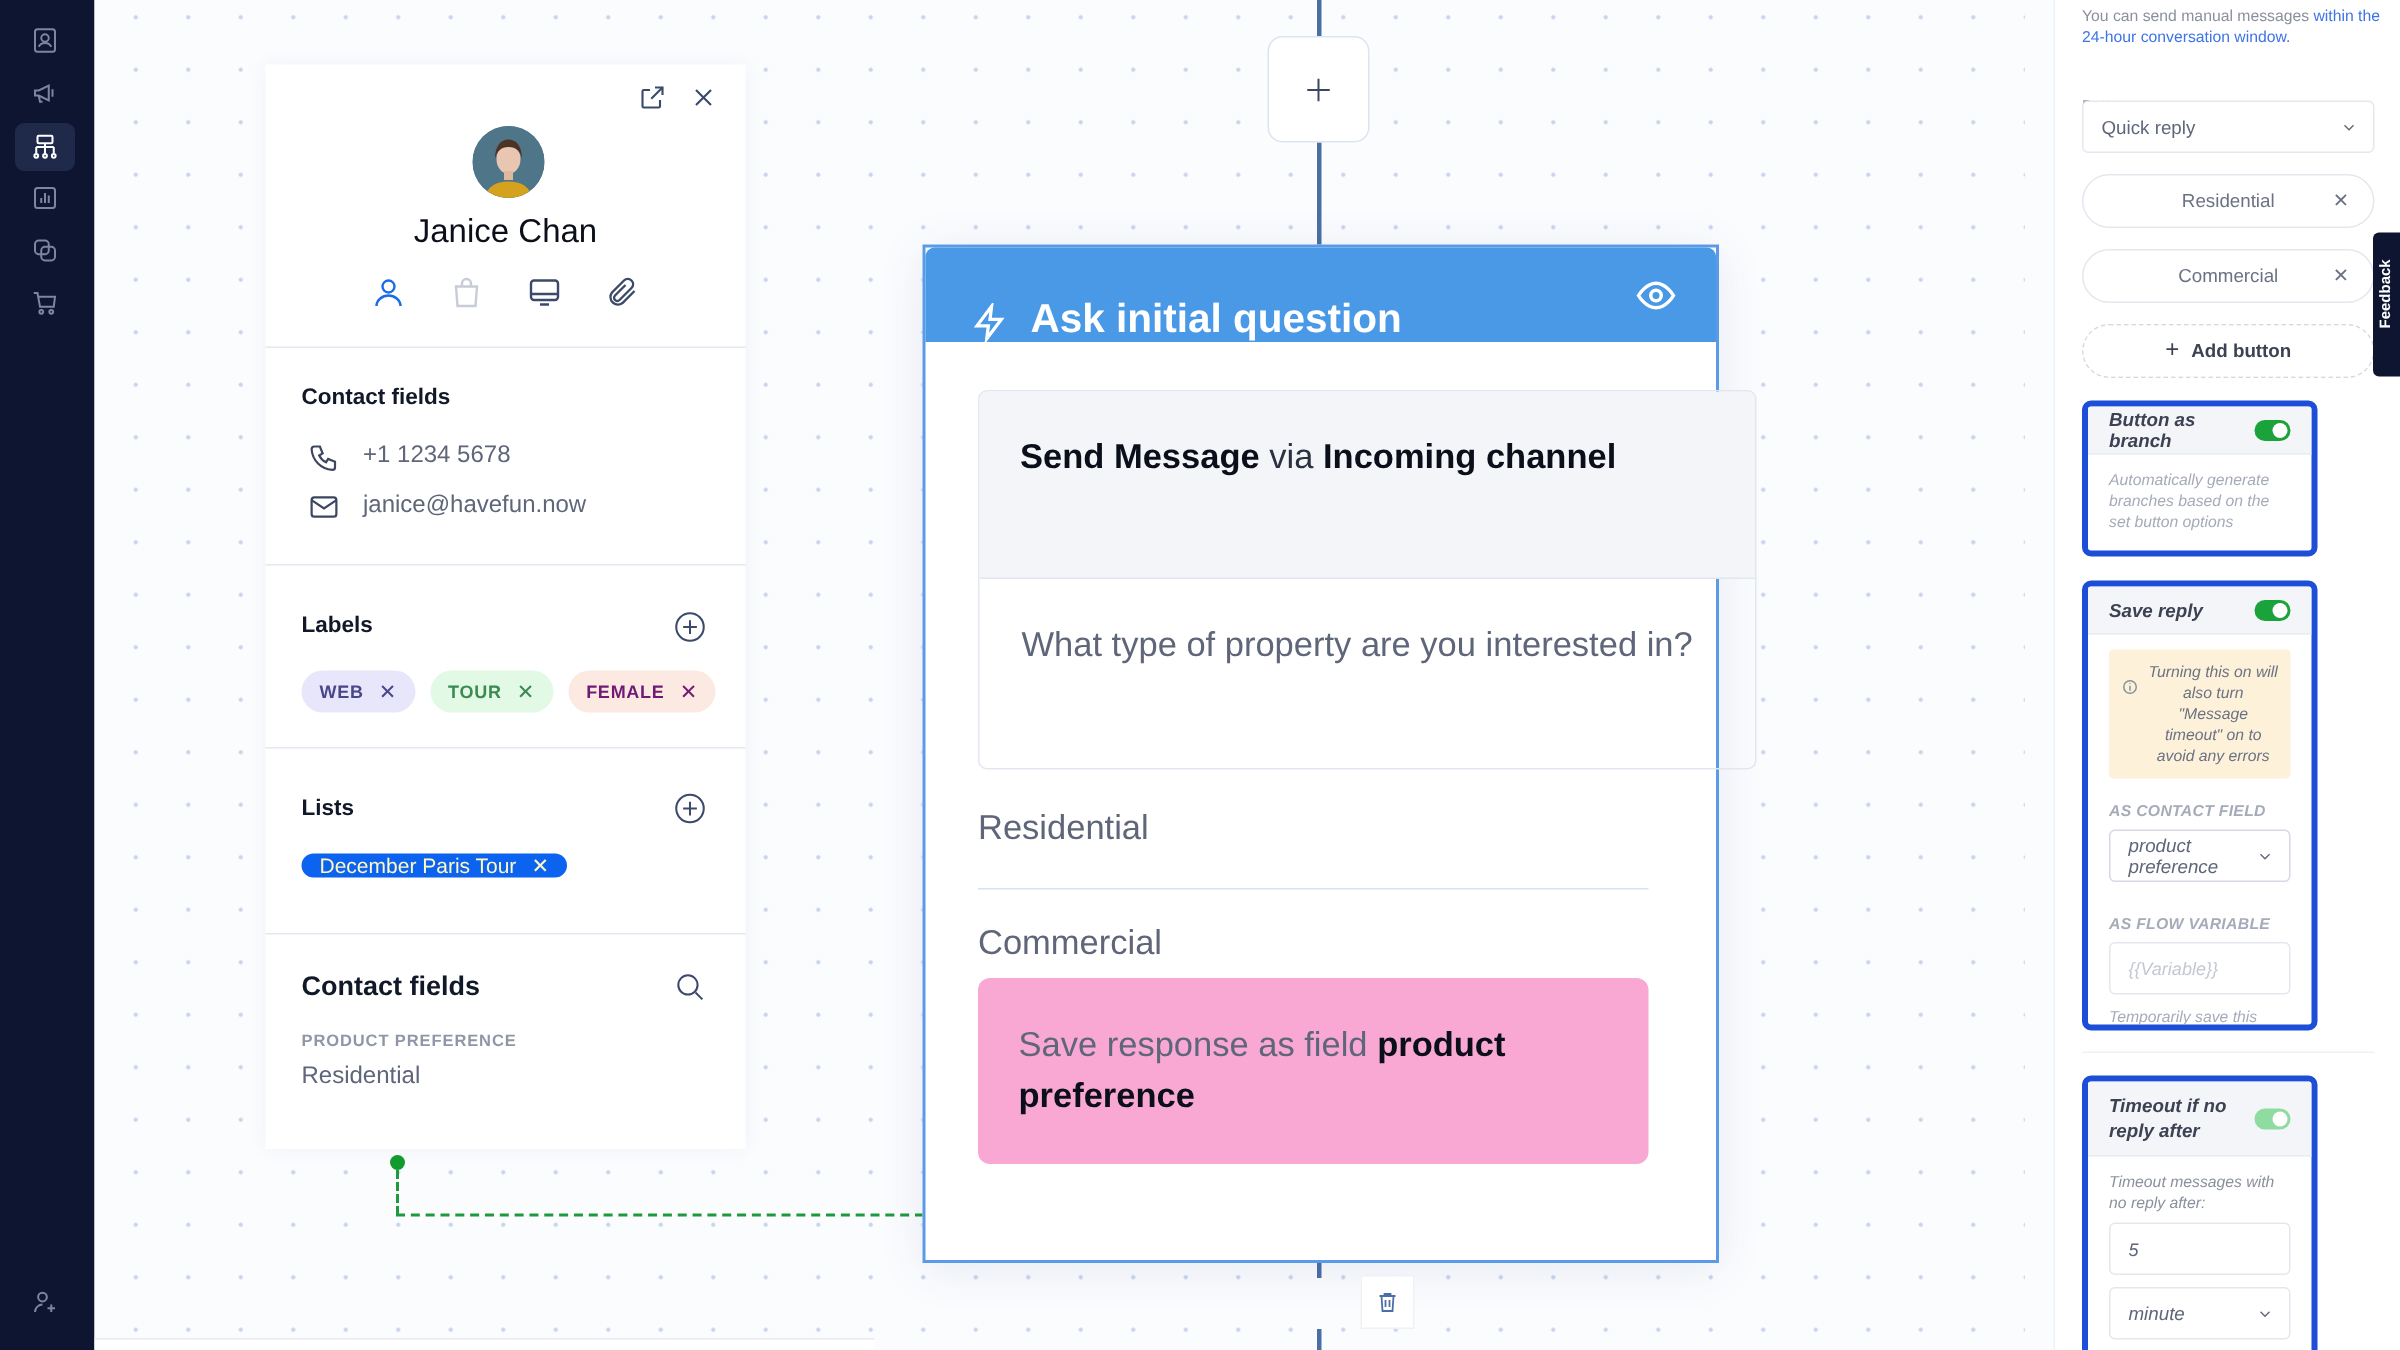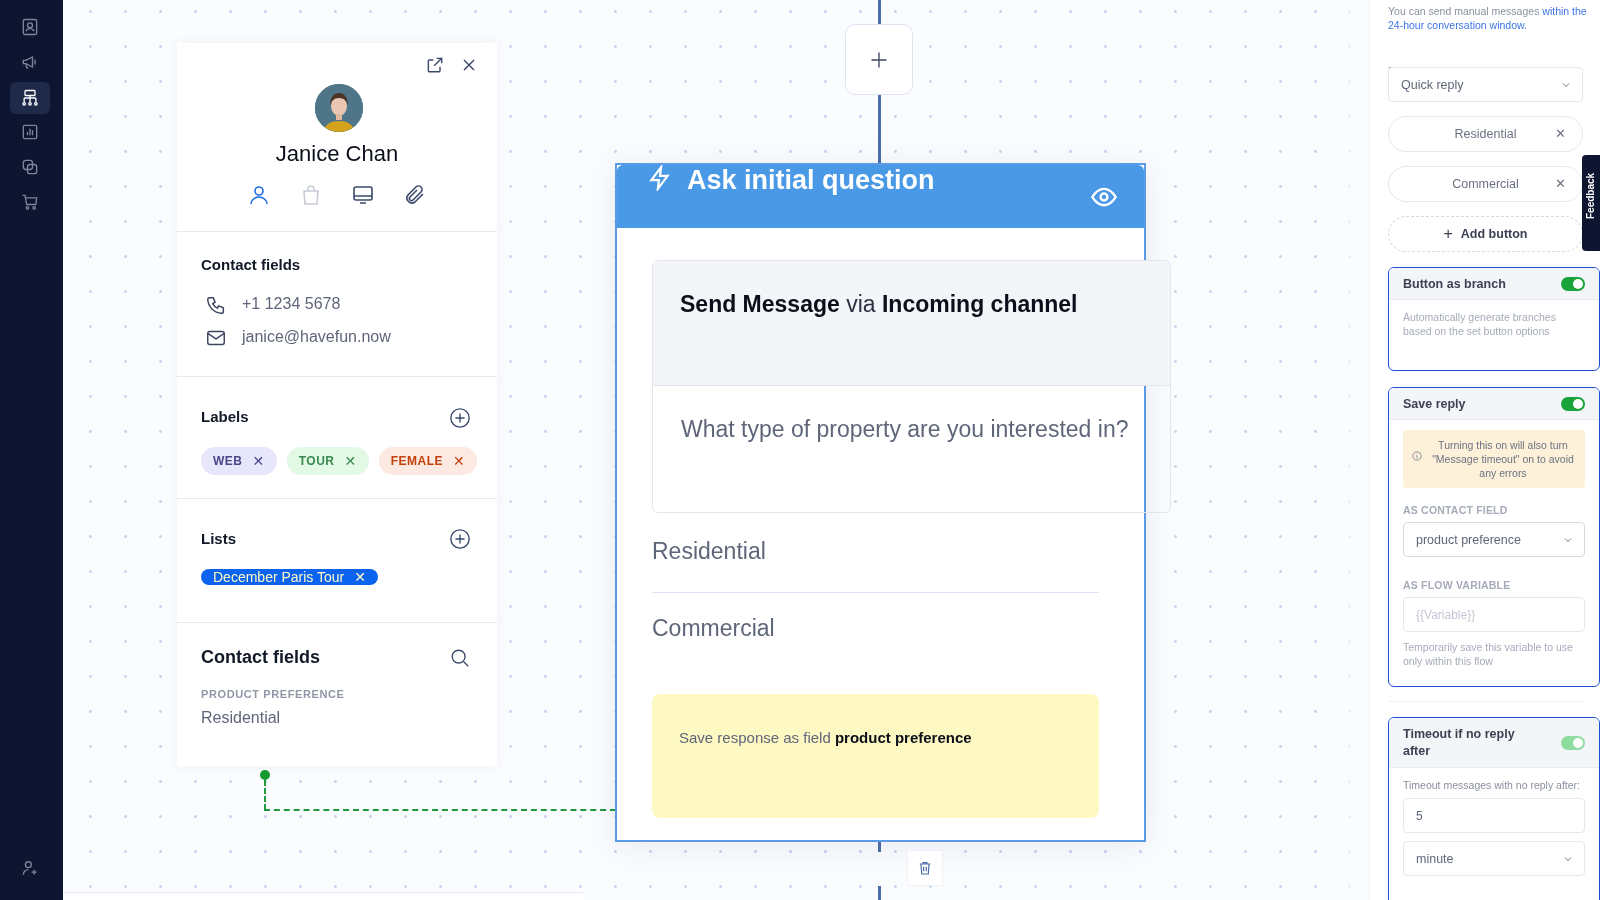--- a/index.html
+++ b/index.html
@@ -93,21 +93,21 @@
   .green-dot { position: absolute; width: 10px; height: 10px; border-radius: 50%; background: #139a2e; }
 
   
   .node {
     position: absolute; left: 552px; top: 163px; width: 531px; height: 679px;
     background: #ffffff; border: 2px solid #5b9ae6;
     box-shadow: 0 4px 30px rgba(40,70,140,0.10);
   }
   .node-head {
     position: absolute; left: 0; top: 0; width: 527px; height: 63px;
-    background: #4a99e6; display: flex; align-items: flex-start; padding-left: 30px;
+    background: #4a99e6; display: flex; align-items: flex-end; padding-left: 30px;
     border-top-left-radius: 6px; border-top-right-radius: 6px;
   }
   .node-head .bolt { width: 26px; height: 26px; margin-right: 14px; }
   .node-head .bolt svg { width: 26px; height: 26px; stroke: #ffffff; fill: none; stroke-width: 2; }
   .node-title { color: #ffffff; font-size: 27px; font-weight: 600; }
   .node-eye { position: absolute; right: 26px; top: 18px; width: 28px; height: 28px; cursor: pointer; }
   .node-eye svg { width: 28px; height: 28px; stroke: #ffffff; fill: none; stroke-width: 2; }
   .msg-block {
     position: absolute; left: 35px; top: 95px; width: 519px; height: 253px;
     border: 1px solid #e2e7ef; border-radius: 6px; overflow: hidden;
@@ -115,23 +115,23 @@
   .msg-head {
     height: 125px; background: #f3f5f9; border-bottom: 1px solid #e2e7ef;
     padding: 26px 27px 0 27px; font-size: 23px; line-height: 34px; color: #0b0f1a;
   }
   .msg-head b { font-weight: 700; }
   .msg-head .light { font-weight: 400; color: #2c3140; }
   .msg-body { padding: 26px 28px; font-size: 23px; line-height: 34px; color: #5f6679; }
   .opt { position: absolute; left: 35px; font-size: 23px; color: #5f6679; }
   .opt-div { position: absolute; left: 35px; width: 447px; height: 1px; background: #d9e3f2; }
   .save-block {
-    position: absolute; left: 35px; top: 529px; width: 447px; height: 124px;
-    background: #fef9c3; border-radius: 8px;
-    padding: 27px 27px; font-size: 15px; line-height: 34px; color: #5f6679;
+    position: absolute; left: 35px; top: 487px; width: 447px; height: 124px;
+    background: #f9a8d4; border-radius: 8px;
+    padding: 27px 27px; font-size: 23px; line-height: 34px; color: #5f6679;
   }
   .save-block b { color: #0b0f1a; font-weight: 700; }
   .trash-node {
     position: absolute; left: 844px; top: 850px; width: 36px; height: 36px;
     background: #ffffff; border: 1px solid #eef1f6; display: flex; align-items: center; justify-content: center;
     cursor: pointer;
   }
   .trash-node svg { width: 16px; height: 16px; stroke: #4a6fa5; fill: none; stroke-width: 1.8; }
 
   
@@ -155,22 +155,22 @@
     display: flex; align-items: center; justify-content: center; font-size: 12.5px; color: #6b7283;
   }
   .p-pill .x { position: absolute; right: 16px; top: 9px; font-size: 13px; color: #6b7283; cursor: pointer; }
   .p-add {
     position: absolute; left: 18px; width: 195px; height: 36px;
     border: 1px dashed #d4d9e2; border-radius: 18px;
     display: flex; align-items: center; justify-content: center; gap: 8px;
     font-size: 12.5px; font-weight: 600; color: #3c4252; cursor: pointer;
   }
   .p-card {
-    position: absolute; left: 18px; width: 212px;
-    border: 1px solid #1d4ed8; border-radius: 6px; background: #ffffff; overflow: hidden;
+    position: absolute; left: 18px; width: 157px;
+    border: 4px solid #1d4ed8; border-radius: 6px; background: #ffffff; overflow: hidden; font-style: italic;
   }
   .p-card-head {
     background: #f3f5f9; border-bottom: 1px solid #e8ecf2;
     padding: 0 14px; display: flex; align-items: center; justify-content: space-between;
     font-size: 12.5px; font-weight: 600; color: #3c4252;
   }
   .toggle { width: 24px; height: 14px; border-radius: 7px; background: #19a33a; position: relative; cursor: pointer; flex-shrink: 0; }
   .toggle::after { content: ""; position: absolute; right: 2px; top: 2px; width: 10px; height: 10px; border-radius: 50%; background: #fff; }
   .toggle.faded { background: #8fdca0; }
   .p-desc { font-size: 10.5px; line-height: 14px; color: #a5abb8; padding: 10px 14px; }
@@ -329,21 +329,21 @@
         </svg></div>
     <div class="chips" style="top:404px">
       <span class="chip" style="background:#e7e6fb;color:#4a4789">
           <span>WEB</span>
           <span class="x">✕</span>
         </span>
       <span class="chip" style="background:#e2f9e6;color:#3b8a4f">
           <span>TOUR</span>
           <span class="x">✕</span>
         </span>
-      <span class="chip" style="background:#fbe9e2;color:#c2410c">
+      <span class="chip" style="background:#fbe9e2;color:#701a75">
           <span>FEMALE</span>
           <span class="x">✕</span>
         </span>
     </div>
 
     <div class="sec-divider" style="top:455px"></div>
     <div class="sec-title" style="top:487px">Lists</div>
     <div class="plus-circle" style="top:485px"><svg viewBox="0 0 24 24">
           <circle cx="12" cy="12" r="10"></circle>
           <path d="M12 7v10M7 12h10"></path>

